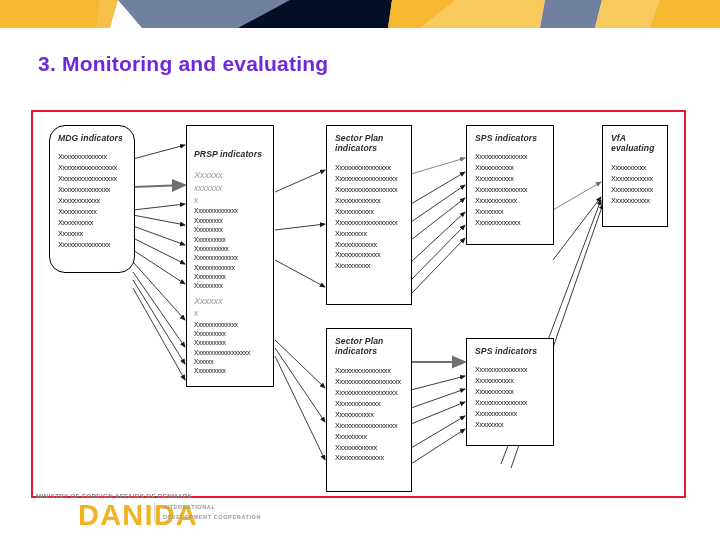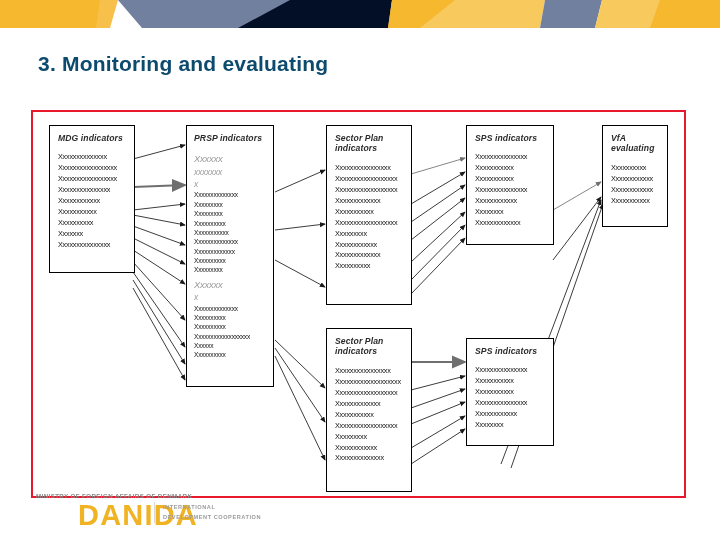--- a/index.html
+++ b/index.html
@@ -9,21 +9,21 @@
     font-family:"Liberation Sans", sans-serif;
     overflow:hidden;
     position:relative;
   }
   
   .banner{position:absolute;left:0;top:0;width:720px;height:28px;overflow:hidden;}
   .banner svg{display:block;}
   
   .slide-title{
     position:absolute;left:38px;top:52px;
-    font-size:21px;font-weight:bold;color:#0c4a6e;
+    font-size:21px;font-weight:bold;color:#6d28d9;
     letter-spacing:.2px;white-space:nowrap;
   }
   
   .frame{
     position:absolute;left:31px;top:110px;
     width:655px;height:388px;
     border:2.5px solid #e8192c;
     box-sizing:border-box;
     background:#ffffff;
   }
@@ -41,21 +41,21 @@
   .box .btitle{
     font-size:8.6px;font-style:italic;font-weight:bold;
     color:#2b2b2b;line-height:1.22;margin-bottom:9px;
     letter-spacing:.1px;
   }
   .box .line{
     font-size:7.3px;color:#111;line-height:1.5;
     letter-spacing:-0.25px;white-space:nowrap;font-weight:normal;
   }
   
-  .box.prsp{padding:7px 6px 3px 7px;}
+  .box.prsp{padding:23px 6px 3px 7px;}
   .box.prsp .grp{
     font-size:9.4px;font-style:italic;color:#9a9a9a;
     line-height:1.45;letter-spacing:-0.2px;white-space:nowrap;
   }
   .box.prsp .grp.small{font-size:8.4px;}
   .box.prsp .line{font-size:6.6px;line-height:1.42;}
   .box.prsp .spacer{height:3px;}
   
   .footer{position:absolute;left:36px;top:492px;width:300px;height:44px;}
   .min-line{
@@ -143,21 +143,21 @@
         <line x1="378" y1="352" x2="432" y2="317" marker-end="url(#ah)"></line>
 
         <line x1="520" y1="98" x2="568" y2="70" stroke="#6f6f6f" marker-end="url(#ahg)"></line>
         <line x1="520" y1="148" x2="568" y2="85" marker-end="url(#ah)"></line>
 
         <line x1="468" y1="352" x2="568" y2="88" marker-end="url(#ah)"></line>
         <line x1="478" y1="356" x2="570" y2="92" marker-end="url(#ah)"></line>
       </g>
     </svg>
 
-    <div class="box" style="left:16px;top:13px;width:86px;height:148px;">
+    <div class="box" style="left:16px;top:13px;width:86px;height:148px;border-radius:16px;">
       <div class="btitle">MDG indicators</div>
       <div class="line">Xxxxxxxxxxxxxx</div>
       <div class="line">Xxxxxxxxxxxxxxxxx</div>
       <div class="line">Xxxxxxxxxxxxxxxxx</div>
       <div class="line">Xxxxxxxxxxxxxxx</div>
       <div class="line">Xxxxxxxxxxxx</div>
       <div class="line">Xxxxxxxxxxx</div>
       <div class="line">Xxxxxxxxxx</div>
       <div class="line">Xxxxxxx</div>
       <div class="line">Xxxxxxxxxxxxxxx</div>

